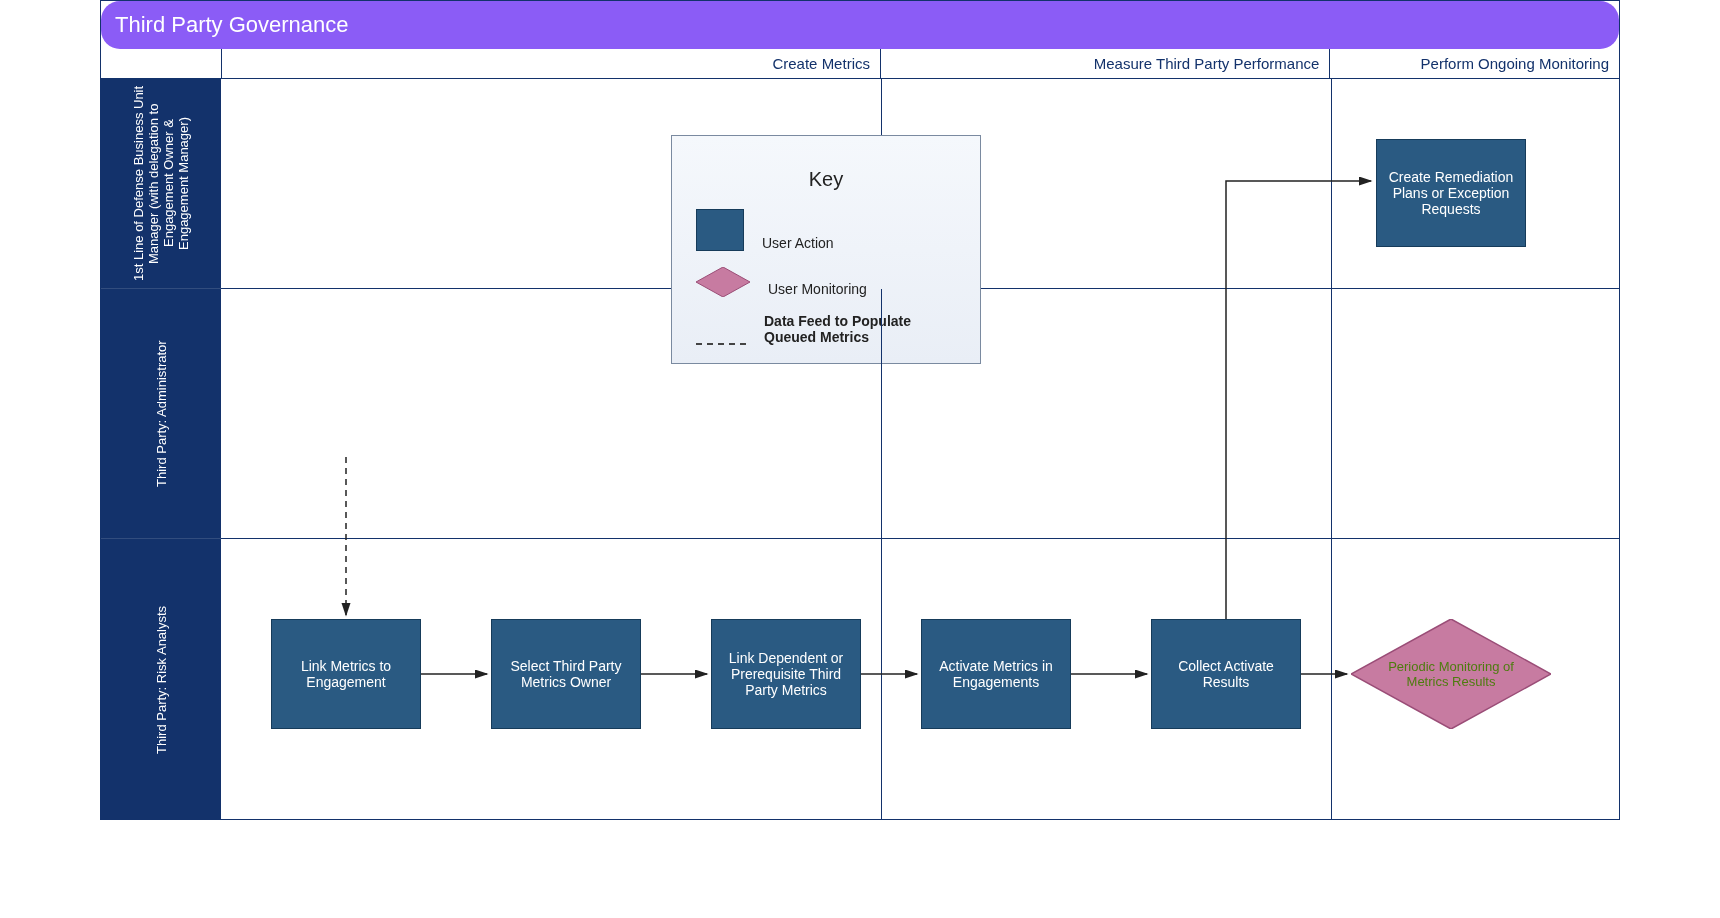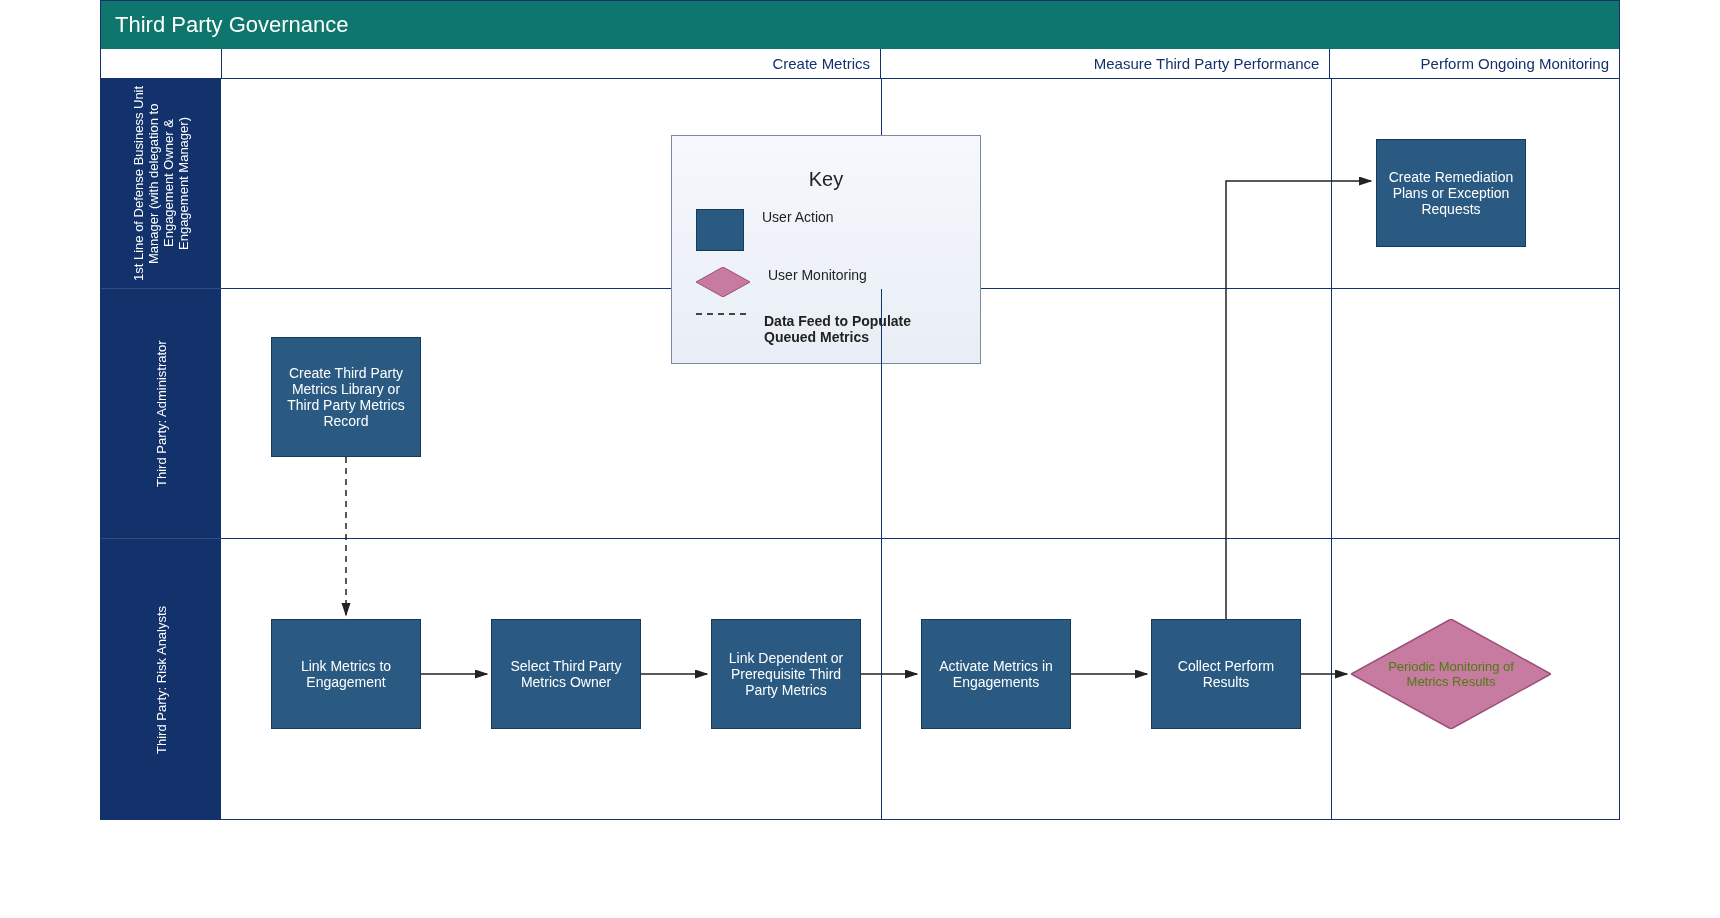--- a/index.html
+++ b/index.html
@@ -13,26 +13,27 @@
     position: relative;
     width: 1520px;
     height: 820px;
     margin: 0 auto;
     border: 1px solid #13326b;
   }
   .title-bar {
     position: absolute;
     top: 0; left: 0; right: 0;
     height: 48px;
-    background: #0f766e;
+    background: #8b5cf6;
     color: #ffffff;
     font-size: 22px;
     display: flex;
     align-items: center;
     padding-left: 14px;
+    border-radius: 19px;
   }
   .phase-row {
     position: absolute;
     top: 48px; left: 0; right: 0;
     height: 30px;
     display: flex;
   }
   .lane-header-spacer {
     width: 120px;
     border-bottom: 1px solid #13326b;
@@ -128,21 +129,21 @@
     padding: 32px 24px 18px 24px;
   }
   .key-title {
     text-align: center;
     font-size: 20px;
     color: #222;
     margin-bottom: 18px;
   }
   .key-row {
     display: flex;
-    align-items: flex-start;
+    align-items: flex-end;
     margin-bottom: 16px;
     gap: 18px;
   }
   .key-swatch-box {
     width: 48px; height: 42px;
     background: #2a5a82;
     border: 1px solid #163b5a;
   }
   .key-swatch-diamond {
     width: 54px; height: 30px;
@@ -219,23 +220,20 @@
   </div>
 
   <div class="lane lane2">
     <div class="lane-header">
       <span>Third Party: Administrator</span>
     </div>
     <div class="lane-body">
       <div class="vline v1"></div>
       <div class="vline v2"></div>
 
-      <div class="box" style="left:50px; top:48px; width:150px; height:120px;">
-        <span>Create Third Party Metrics Library or Third Party Metrics Record</span>
-      </div>
     </div>
   </div>
 
   <div class="lane lane3">
     <div class="lane-header">
       <span>Third Party: Risk Analysts</span>
     </div>
     <div class="lane-body">
       <div class="vline v1"></div>
       <div class="vline v2"></div>
@@ -246,21 +244,21 @@
       <div class="box" style="left:270px; top:80px; width:150px; height:110px;">
         <span>Select Third Party Metrics Owner</span>
       </div>
       <div class="box" style="left:490px; top:80px; width:150px; height:110px;">
         <span>Link Dependent or Prerequisite Third Party Metrics</span>
       </div>
       <div class="box" style="left:700px; top:80px; width:150px; height:110px;">
         <span>Activate Metrics in Engagements</span>
       </div>
       <div class="box" style="left:930px; top:80px; width:150px; height:110px;">
-        <span>Collect Perform Results</span>
+        <span>Collect Activate Results</span>
       </div>
 
       <div class="diamond" style="left:1130px; top:80px;">
         <svg viewBox="0 0 200 110">
             <polygon points="100,0 200,55 100,110 0,55" fill="#c77ba1" stroke="#9a4d77" stroke-width="1.5"></polygon>
           </svg>
         <div class="diamond-label">Periodic Monitoring of Metrics Results</div>
       </div>
     </div>
   </div>

